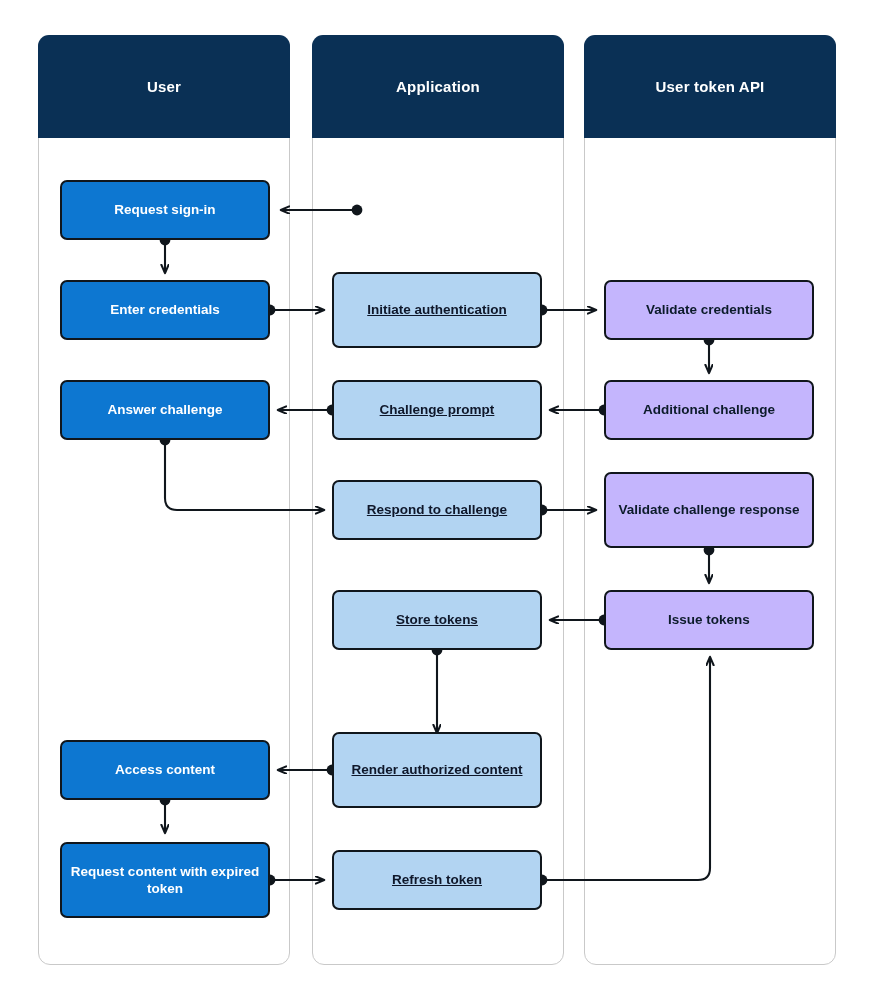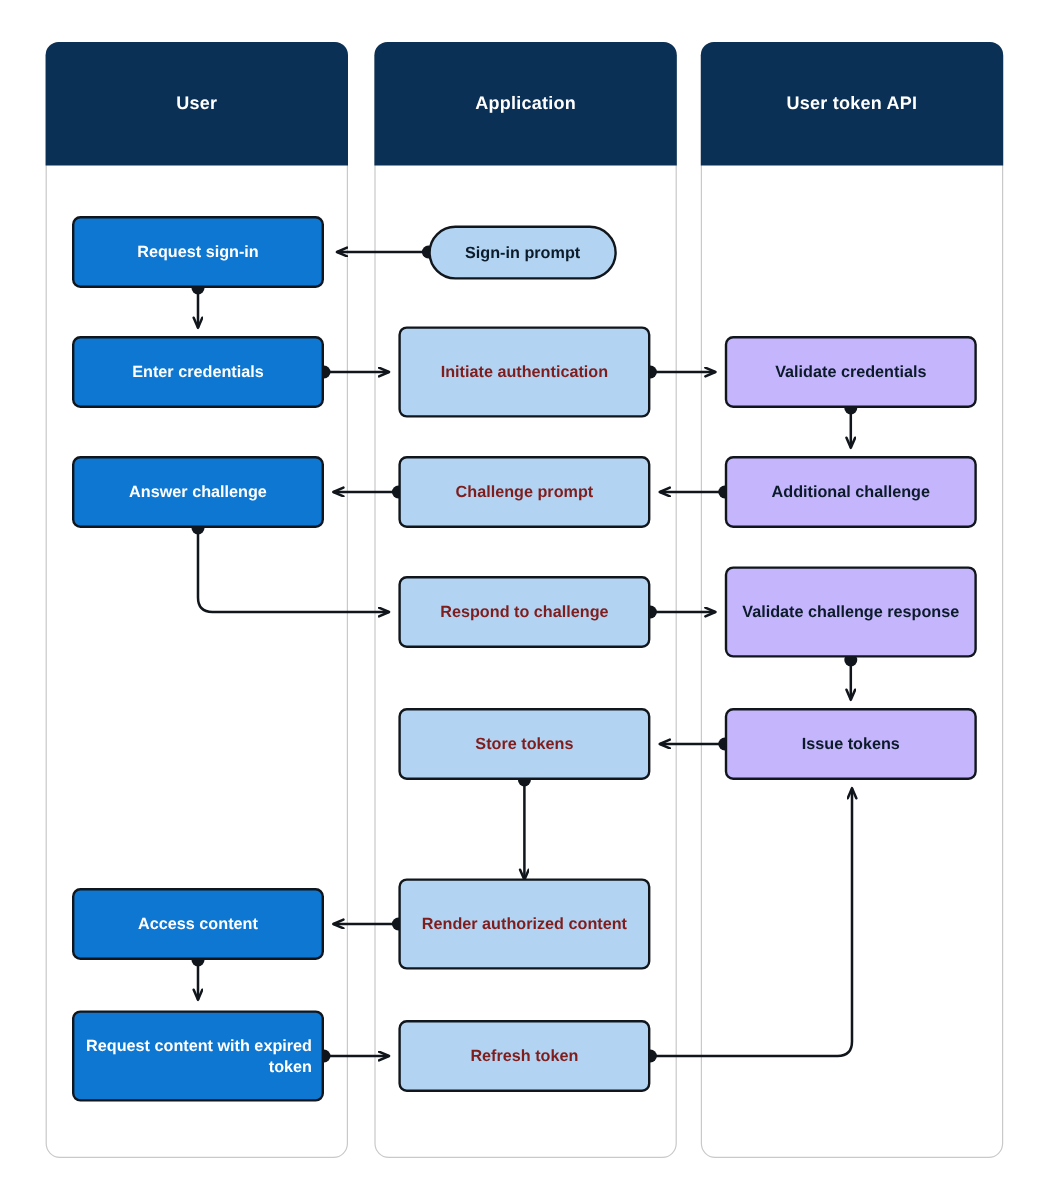--- a/index.html
+++ b/index.html
@@ -39,22 +39,22 @@
     box-sizing:border-box;
     border:2.5px solid #10161c;
     border-radius:7px;
     display:flex;align-items:center;justify-content:center;
     text-align:center;
     line-height:1.28;
     font-size:13.5px;
     font-weight:bold;
     padding:4px 8px;
   }
-  .node.user{background:#0d77d1;color:#ffffff;text-align:right;}
-  .node.app{background:#b2d4f2;color:#7f1d1d;}
+  .node.user{background:#0d77d1;color:#ffffff;}
+  .node.app{background:#b2d4f2;color:#0f172a;text-decoration:underline;}
   .node.api{background:#c4b5fd;color:#0c1b2a;}
   .node.pill{border-radius:999px;background:#b2d4f2;color:#0c1b2a;}
 
   
   #wires{position:absolute;left:0;top:0;width:874px;height:1000px;pointer-events:none;}
 </style>
 </head>
 <body>
 
 <div id="stage">
@@ -129,23 +129,20 @@
 
       <path d="M542,880 L698,880 Q710,880 710,868 L710,657" marker-end="url(#ah)"></path>
       <circle cx="542" cy="880" r="5.4" fill="#10161c" stroke="none"></circle>
     </g>
   </svg>
 
   <div class="node user" style="left:60px;top:180px;width:210px;height:60px;">
     <span>Request sign-in</span>
   </div>
 
-  <div class="node pill" style="left:357px;top:188px;width:157px;height:45px;">
-    <span>Sign-in prompt</span>
-  </div>
 
   <div class="node user" style="left:60px;top:280px;width:210px;height:60px;">
     <span>Enter credentials</span>
   </div>
 
   <div class="node app" style="left:332px;top:272px;width:210px;height:76px;">
     <span>Initiate authentication</span>
   </div>
 
   <div class="node api" style="left:604px;top:280px;width:210px;height:60px;">

